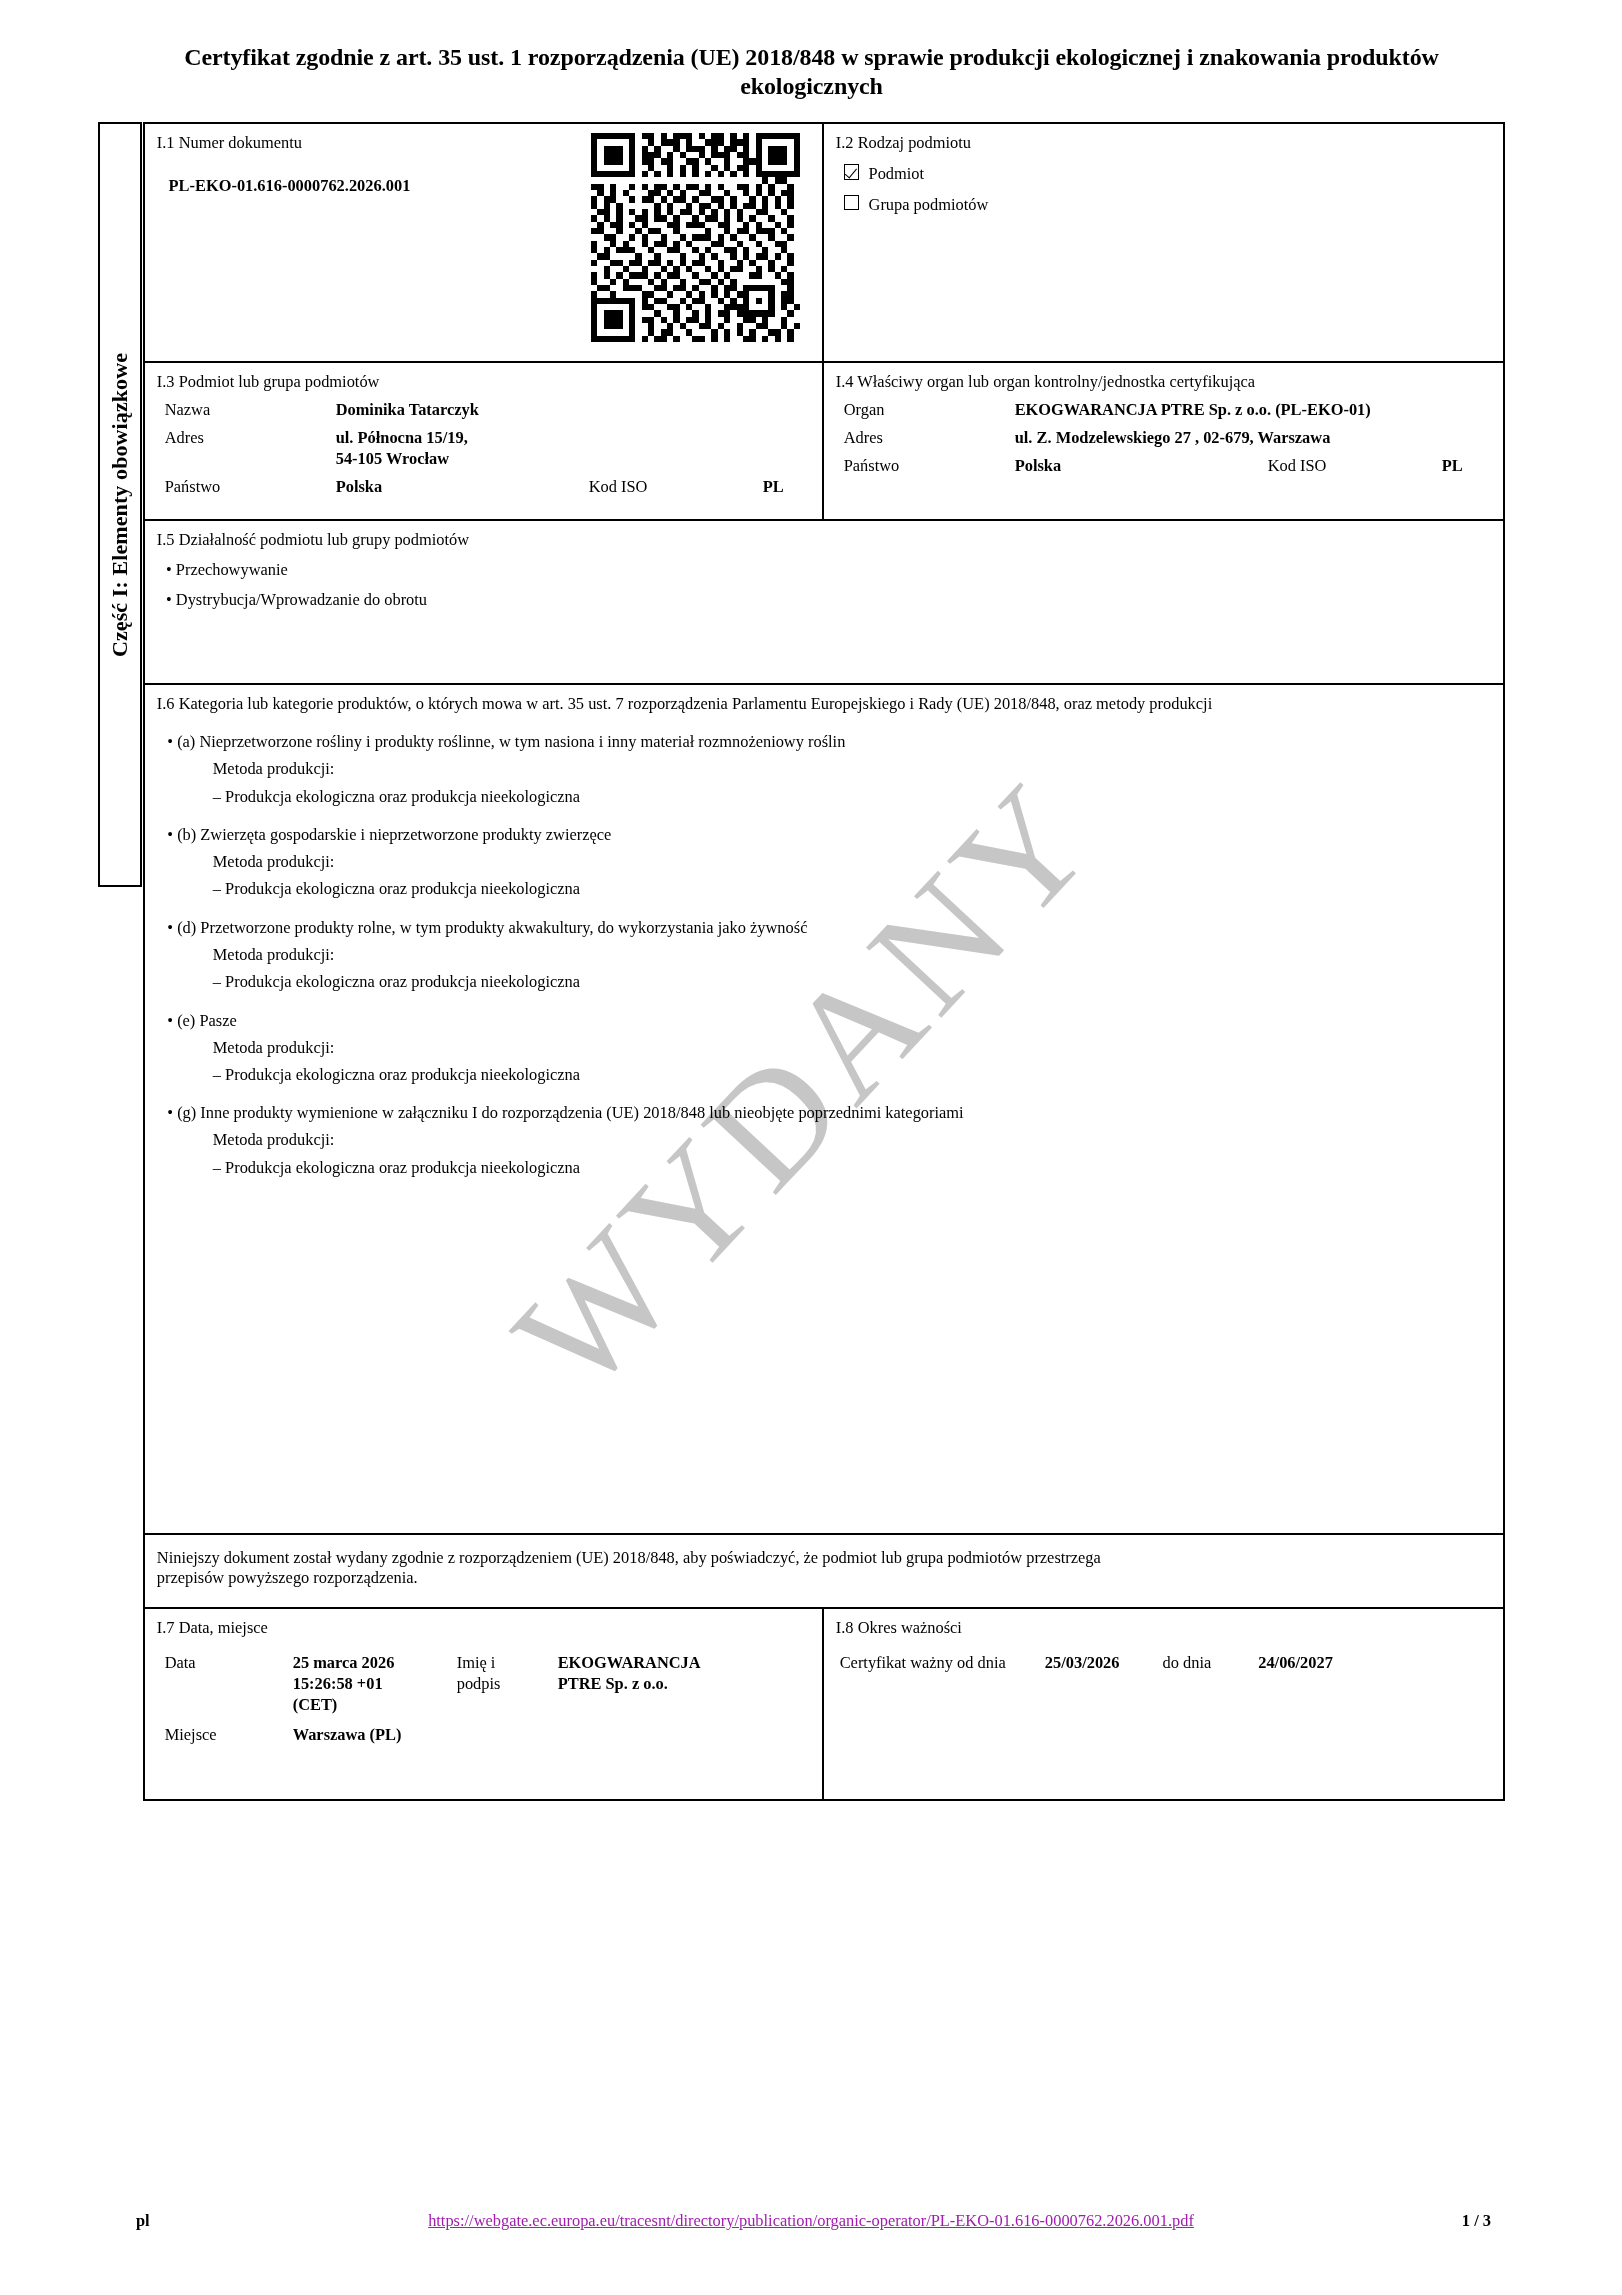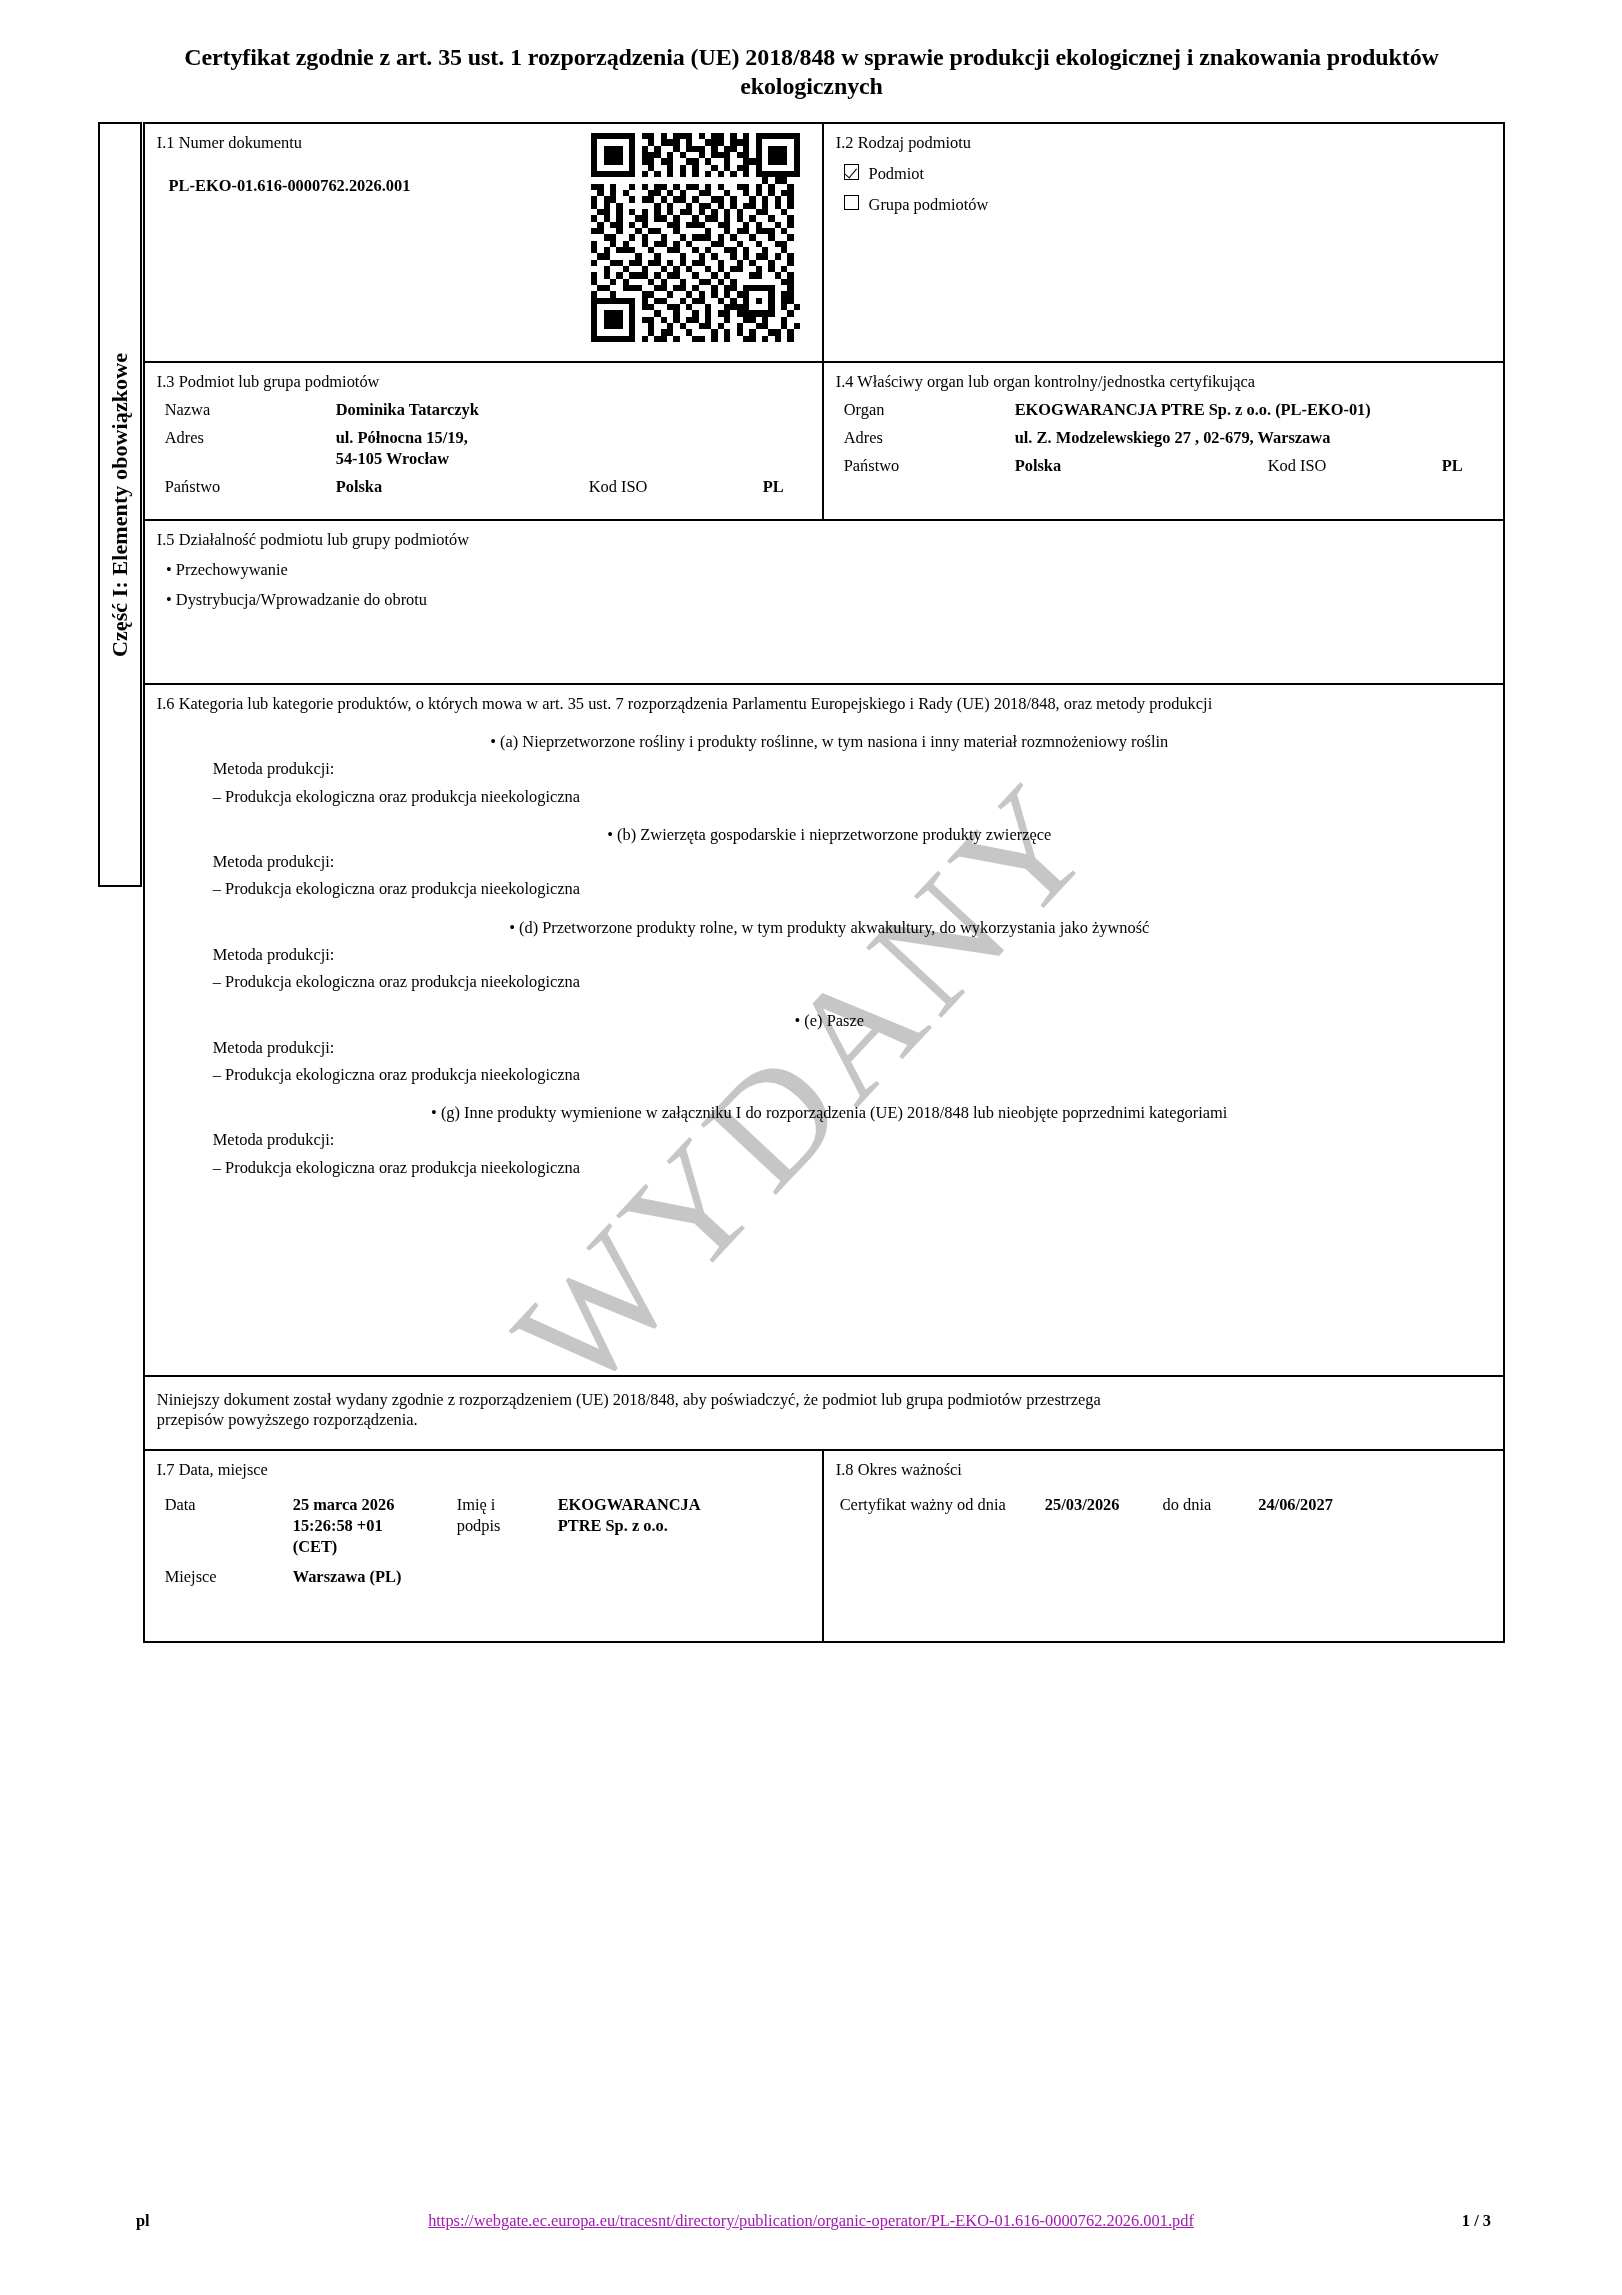--- a/index.html
+++ b/index.html
@@ -148,32 +148,31 @@
 
   
   .row-3 .cell { height: 162px; }
   .bullet-simple {
     font-size: 16.4px;
     line-height: 1.35;
     margin: 7.9px 0 0 9.2px;
   }
 
   
-  .row-4 .cell { height: 690px; }
+  .row-4 .cell { height: 848px; }
   .cat-head {
     font-size: 16.4px;
     line-height: 1.22;
   }
   .cat-block { margin-top: 17px; }
   .cat-block:first-of-type { margin-top: 19.6px; }
   .cat-name {
     font-size: 16.4px;
     margin-left: 10.5px;
     line-height: 1.3;
-    text-align: center;
   }
   .cat-method {
     font-size: 16.4px;
     margin-left: 56px;
     margin-top: 5.9px;
     line-height: 1.3;
   }
   .cat-value {
     font-size: 16.4px;
     margin-left: 56px;

